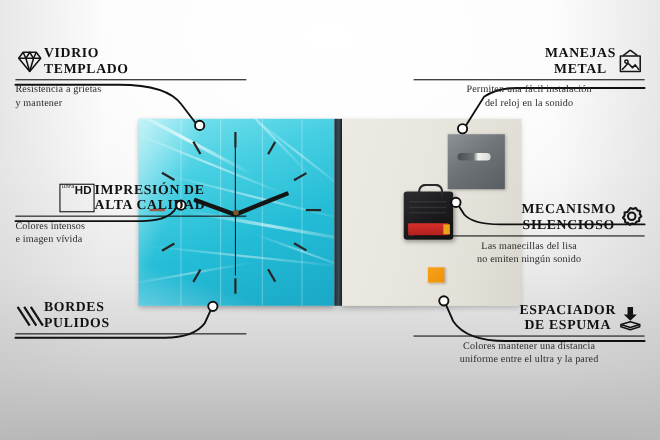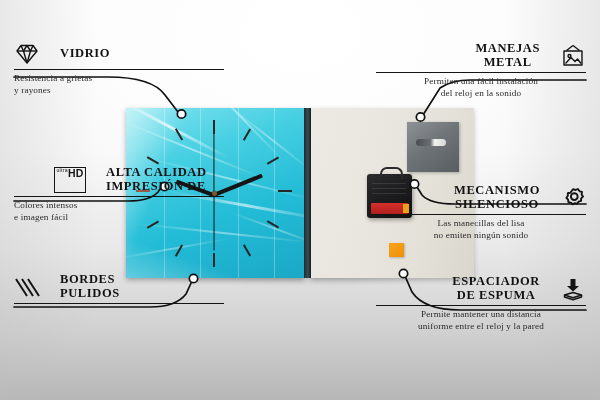--- a/index.html
+++ b/index.html
@@ -77,21 +77,21 @@
     box-shadow:1px 1px 2px rgba(0,0,0,.22);
   }
   .hand{position:absolute;background:#151515;transform-origin:0 50%;border-radius:1px;}
   .center-cap{position:absolute;width:5px;height:5px;border-radius:50%;background:#7a5a2a;box-shadow:0 0 1px rgba(0,0,0,.7);}
   .tick{position:absolute;background:#262626;transform-origin:50% 50%;}
 
   
   .callout{position:absolute;width:210px;}
   .callout.left{text-align:left;}
   .callout.right{text-align:center;}
-  .cal-head{display:flex;align-items:center;gap:20px;padding-bottom:3px;}
+  .cal-head{display:flex;align-items:center;gap:0;padding-bottom:3px;}
   .callout.right .cal-head{flex-direction:row-reverse;}
   .cal-title{
     font-size:12.5px;line-height:13.5px;font-weight:700;color:#121212;
     letter-spacing:.6px;text-transform:uppercase;
   }
   .rule{height:1.4px;background:#141414;width:100%;}
   .cal-sub{
     font-size:9.2px;line-height:11.5px;color:#2a2a2a;padding-top:3px;letter-spacing:.15px;
   }
   .ico{width:26px;height:24px;flex:0 0 26px;display:block;}
@@ -192,44 +192,45 @@
           <path d="M3 9 L7 3.5 L19 3.5 L23 9 L13 21 Z"></path>
           <path d="M3 9 L23 9"></path>
               <path d="M7 3.5 L9.5 9 L13 21"></path>
               <path d="M19 3.5 L16.5 9 L13 21"></path>
           <path d="M9.5 9 L13 3.5 L16.5 9"></path>
         </g>
           </svg>
       </span>
       <div>
         <div class="cal-title">VIDRIO</div>
+        <div class="cal-title">TEMPLADO</div>
       </div>
     </div>
     <div class="rule"></div>
     <div class="cal-sub">
       <div>Resistencia a grietas</div>
-      <div>y rayones</div>
+      <div>y mantener</div>
     </div>
   </div>
 
   <div class="callout left" style="left:14px;top:166px;">
     <div class="cal-head">
       <span class="hd-box">
         <span class="hd-top">ultra</span>
         <span class="hd-big">HD</span>
       </span>
       <div>
+        <div class="cal-title">IMPRESIÓN DE</div>
         <div class="cal-title">ALTA CALIDAD</div>
-        <div class="cal-title">IMPRESIÓN DE</div>
       </div>
     </div>
     <div class="rule"></div>
     <div class="cal-sub">
       <div>Colores intensos</div>
-      <div>e imagen fácil</div>
+      <div>e imagen vívida</div>
     </div>
   </div>
 
   <div class="callout left" style="left:14px;top:273px;">
     <div class="cal-head">
       <span class="ico">
         <svg viewBox="0 0 26 24">
             <g stroke="#141414" stroke-width="2" stroke-linecap="butt">
           <path d="M2 4 L13 21"></path>
               <path d="M8 4 L19 21"></path>
@@ -303,18 +304,18 @@
         </g>
           </svg>
       </span>
       <div>
         <div class="cal-title">ESPACIADOR</div>
         <div class="cal-title">DE ESPUMA</div>
       </div>
     </div>
     <div class="rule"></div>
     <div class="cal-sub">
-      <div>Permite mantener una distancia</div>
-      <div>uniforme entre el reloj y la pared</div>
+      <div>Colores mantener una distancia</div>
+      <div>uniforme entre el ultra y la pared</div>
     </div>
   </div>
 
 </div>
 
 </body></html>

